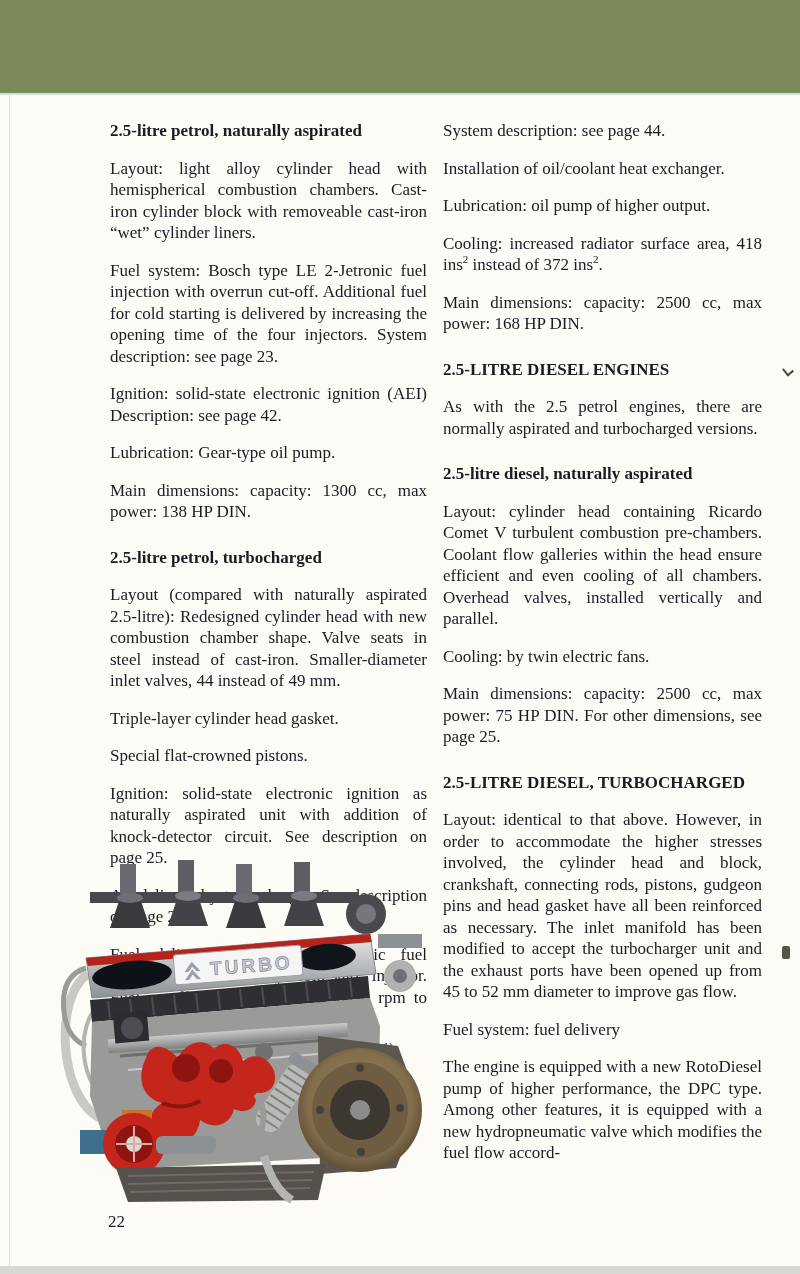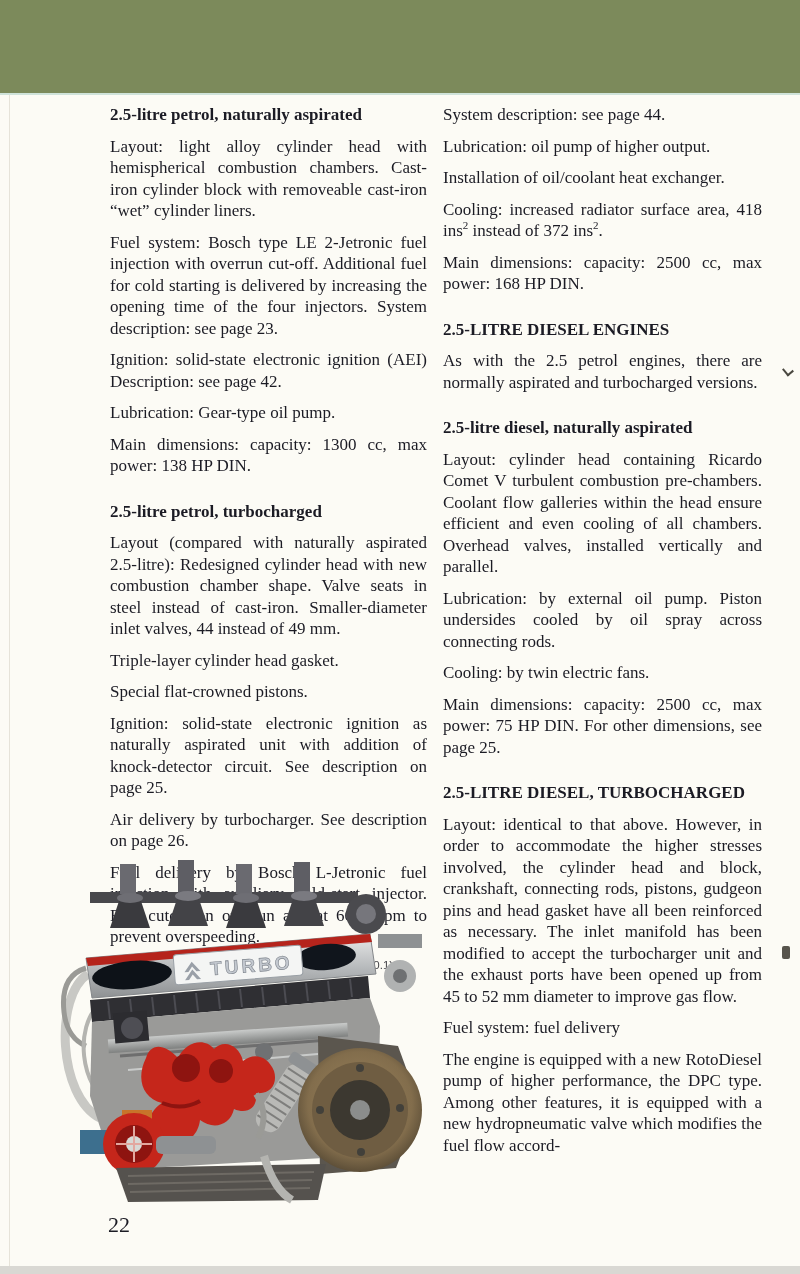--- a/index.html
+++ b/index.html
@@ -11,32 +11,32 @@
     color:#1b1b24;
   }
   .band{position:absolute;top:0;left:0;width:800px;height:93px;background:#7c8a5b;}
   .band-edge{position:absolute;top:93px;left:0;width:800px;height:2px;background:#cfe3da;}
   .gutter-line{position:absolute;top:95px;left:9px;width:1px;height:1179px;background:#e6e3d9;}
   .bottom-strip{position:absolute;left:0;top:1266px;width:800px;height:8px;background:#d9d8d3;}
 
   .col{position:absolute;text-align:justify;font-size:17px;line-height:21.5px;}
   .col-left{left:110px;top:104px;width:317px;}
   .col-right{left:443px;top:104px;width:319px;}
-  .col p{margin:0 0 10px 0;}
+  .col p{margin:16px 0 10px 0;}
   .heading{font-weight:bold;margin:0 0 13px 0;}
   .heading.gap{margin-top:24px;}
   sup{font-size:11px;line-height:0;}
 
   .caption{
     font-family:"Liberation Sans", sans-serif;
     font-size:11.5px;line-height:14px;color:#45454a;
     text-align:left;margin-top:2px;
   }
   .engine{position:absolute;left:28px;top:856px;width:404px;height:362px;}
-  .pagenum{position:absolute;left:108px;top:1212px;font-size:22px;color:#1b1b24;}
+  .pagenum{position:absolute;left:108px;top:1212px;font-size:17px;color:#1b1b24;}
 
   .artifact{position:absolute;background:#3c3a36;}
   .artifact.v1{left:784px;top:366px;width:6px;height:7px;background:transparent;
     border-left:2px solid #4a4840;border-bottom:2px solid #4a4840;transform:rotate(-40deg);}
   .artifact.v2{left:782px;top:946px;width:8px;height:13px;background:#57544c;border-radius:2px;}
 </style>
 </head>
 <body>
 
 <div class="page">
@@ -59,31 +59,30 @@
     <p>Special flat-crowned pistons.</p>
     <p>Ignition: solid-state electronic ignition as naturally aspirated unit with addition of knock-detector circuit. See description on page 25.</p>
     <p>Air delivery by turbocharger. See description on page 26.</p>
     <p>Fuel delivery by Bosch L-Jetronic fuel injection with auxiliary cold-start injector. Fuel cutoff on overrun and at 6090 rpm to prevent overspeeding.</p>
 
     <div class="caption">2.5 litre petrol injection turbo engine (Citroën C.85.80.1).</div>
   </div>
 
   <div class="col col-right">
     <p>System description: see page 44.</p>
+    <p>Installation of oil/coolant heat exchanger.</p>
     <p>Lubrication: oil pump of higher output.</p>
-    <p>Installation of oil/coolant heat exchanger.</p>
     <p><span>Cooling: increased radiator surface area, 418 ins</span><sup>2</sup><span> instead of 372 ins</span><sup>2</sup><span>.</span></p>
     <p>Main dimensions: capacity: 2500 cc, max power: 168 HP DIN.</p>
 
     <p class="heading gap">2.5-LITRE DIESEL ENGINES</p>
     <p>As with the 2.5 petrol engines, there are normally aspirated and turbocharged versions.</p>
 
     <p class="heading gap">2.5-litre diesel, naturally aspirated</p>
     <p>Layout: cylinder head containing Ricardo Comet V turbulent combustion pre-chambers. Coolant flow galleries within the head ensure efficient and even cooling of all chambers. Overhead valves, installed vertically and parallel.</p>
-    <p>Lubrication: by external oil pump. Piston undersides cooled by oil spray across connecting rods.</p>
     <p>Cooling: by twin electric fans.</p>
     <p>Main dimensions: capacity: 2500 cc, max power: 75 HP DIN. For other dimensions, see page 25.</p>
 
     <p class="heading gap">2.5-LITRE DIESEL, TURBOCHARGED</p>
     <p>Layout: identical to that above. However, in order to accommodate the higher stresses involved, the cylinder head and block, crankshaft, connecting rods, pistons, gudgeon pins and head gasket have all been reinforced as necessary. The inlet manifold has been modified to accept the turbocharger unit and the exhaust ports have been opened up from 45 to 52 mm diameter to improve gas flow.</p>
     <p>Fuel system: fuel delivery</p>
     <p>The engine is equipped with a new RotoDiesel pump of higher performance, the DPC type. Among other features, it is equipped with a new hydropneumatic valve which modifies the fuel flow accord-</p>
   </div>
 
   <svg class="engine" viewBox="0 0 404 362" xmlns="http://www.w3.org/2000/svg">

